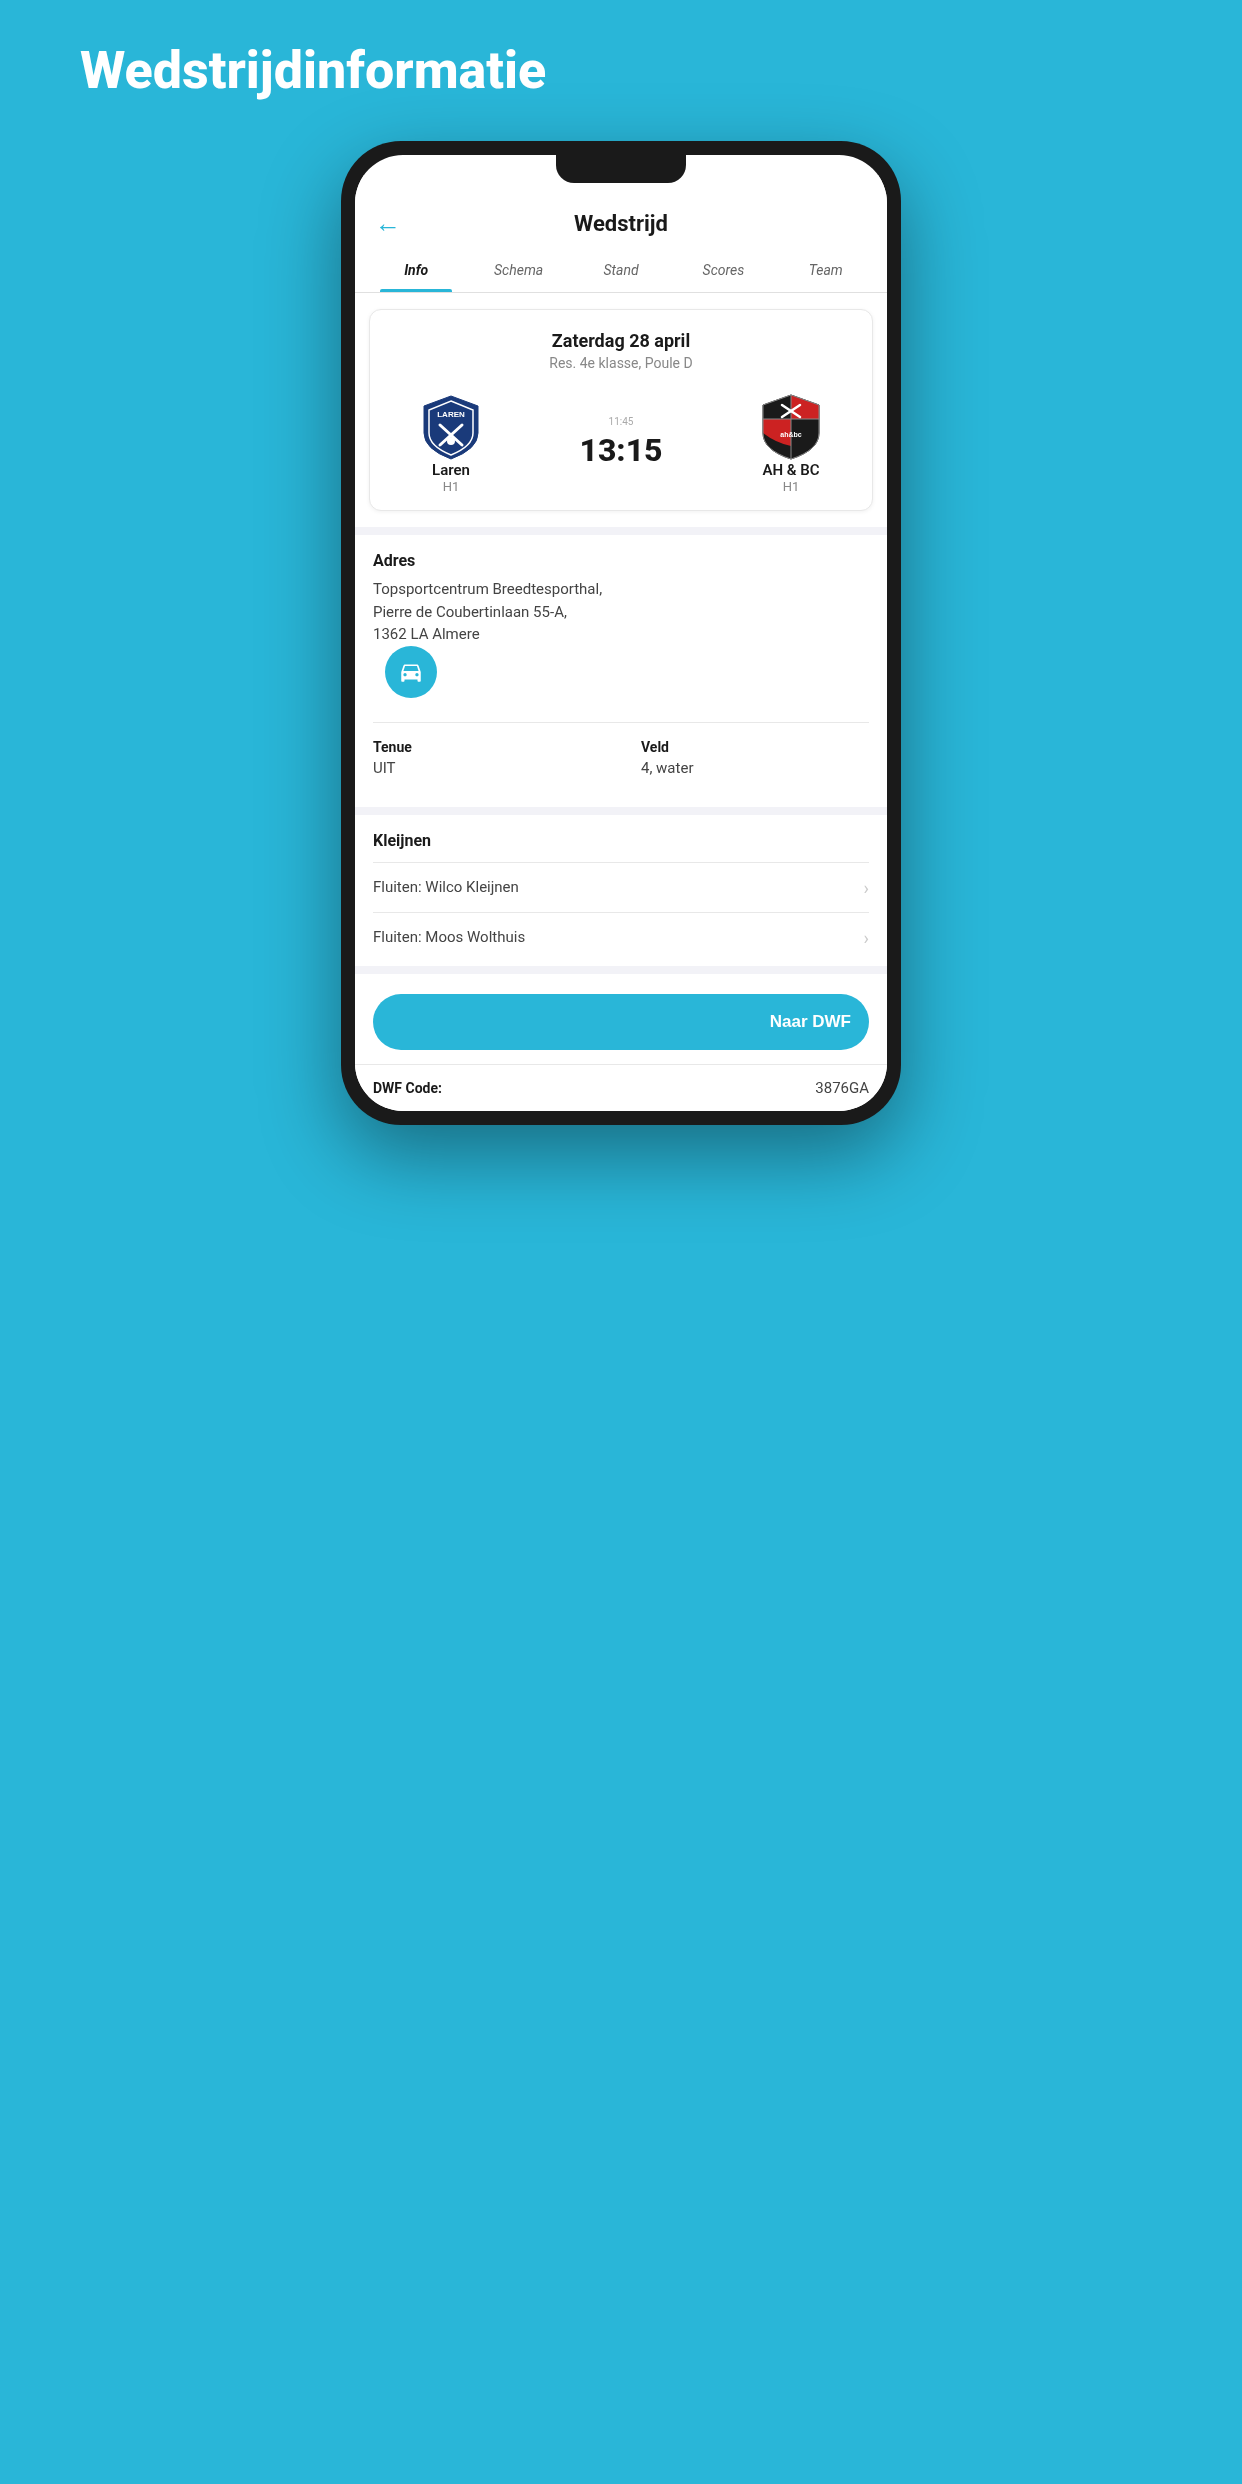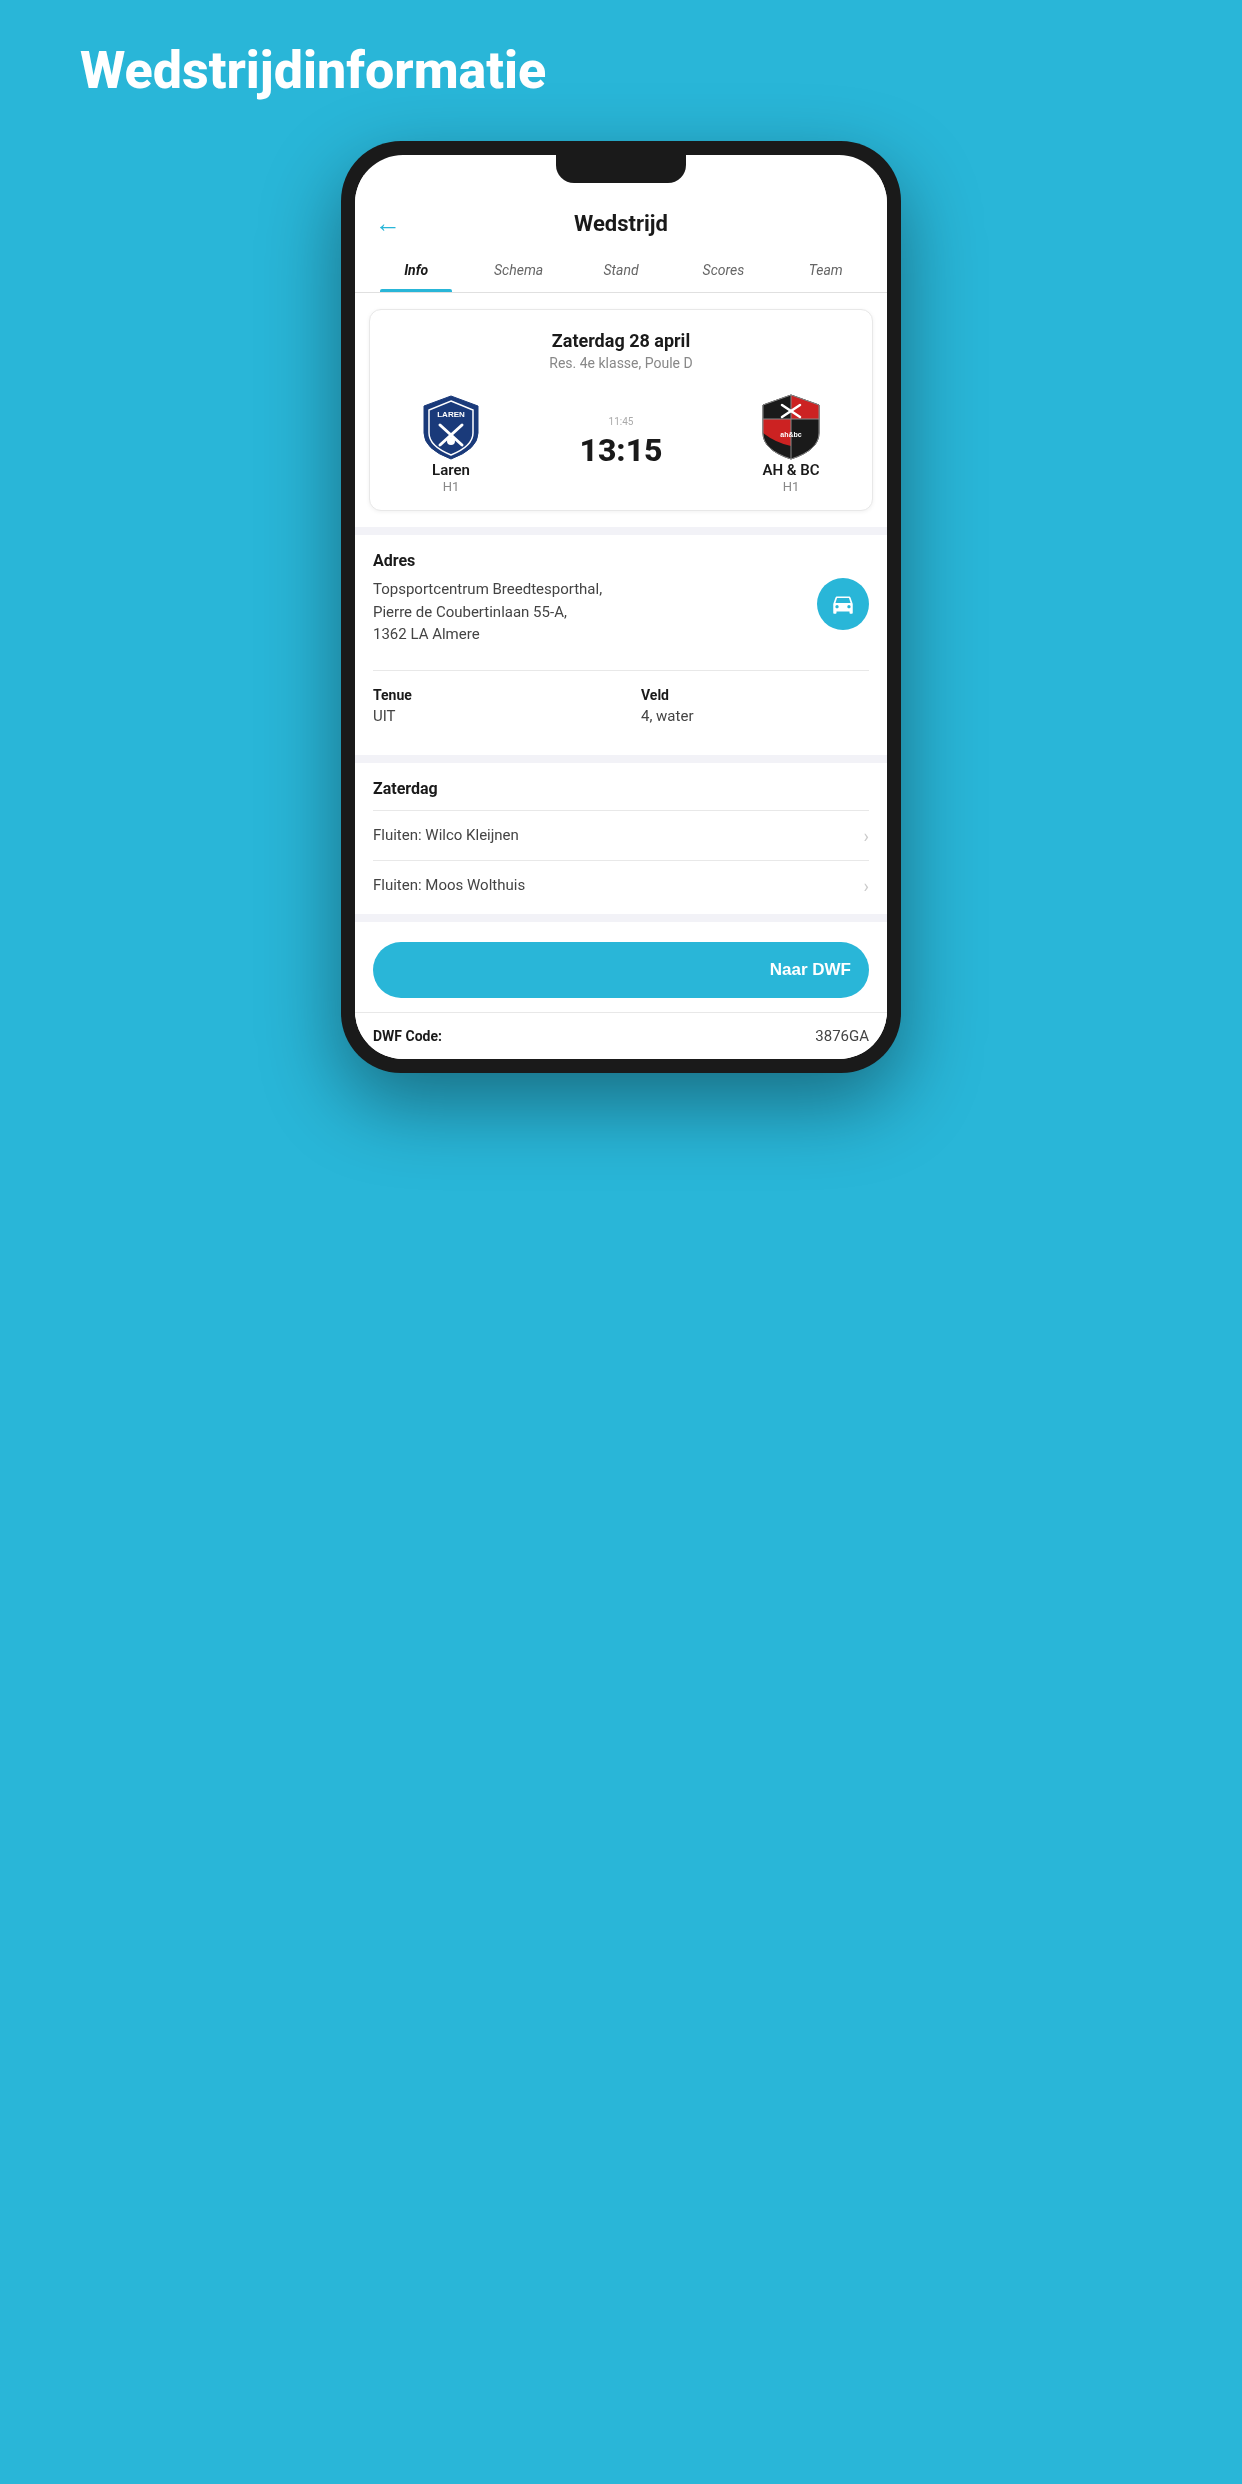--- a/index.html
+++ b/index.html
@@ -221,20 +221,21 @@
 
     .info-val {
       font-size: 15px;
       color: #444;
     }
 
     .address-row {
       display: flex;
       align-items: flex-start;
       justify-content: space-between;
+      flex-direction: column;
     }
 
     .address-text {
       font-size: 15px;
       color: #444;
       line-height: 1.5;
     }
 
     .nav-btn {
       width: 52px;
@@ -455,21 +456,21 @@
           <div class="info-col">
             <div class="info-key">Veld</div>
             <div class="info-val">4, water</div>
           </div>
         </div>
       </div>
 
       <div class="section-gap"></div>
 
       <div class="arbitrage-section">
-        <div class="arbitrage-label">Zaterdag</div>
+        <div class="arbitrage-label">Kleijnen</div>
         <div class="arbitrage-item">
           <span class="arbitrage-name">Fluiten: Wilco Kleijnen</span>
           <span class="chevron">›</span>
         </div>
         <div class="arbitrage-item">
           <span class="arbitrage-name">Fluiten: Moos Wolthuis</span>
           <span class="chevron">›</span>
         </div>
       </div>
 

